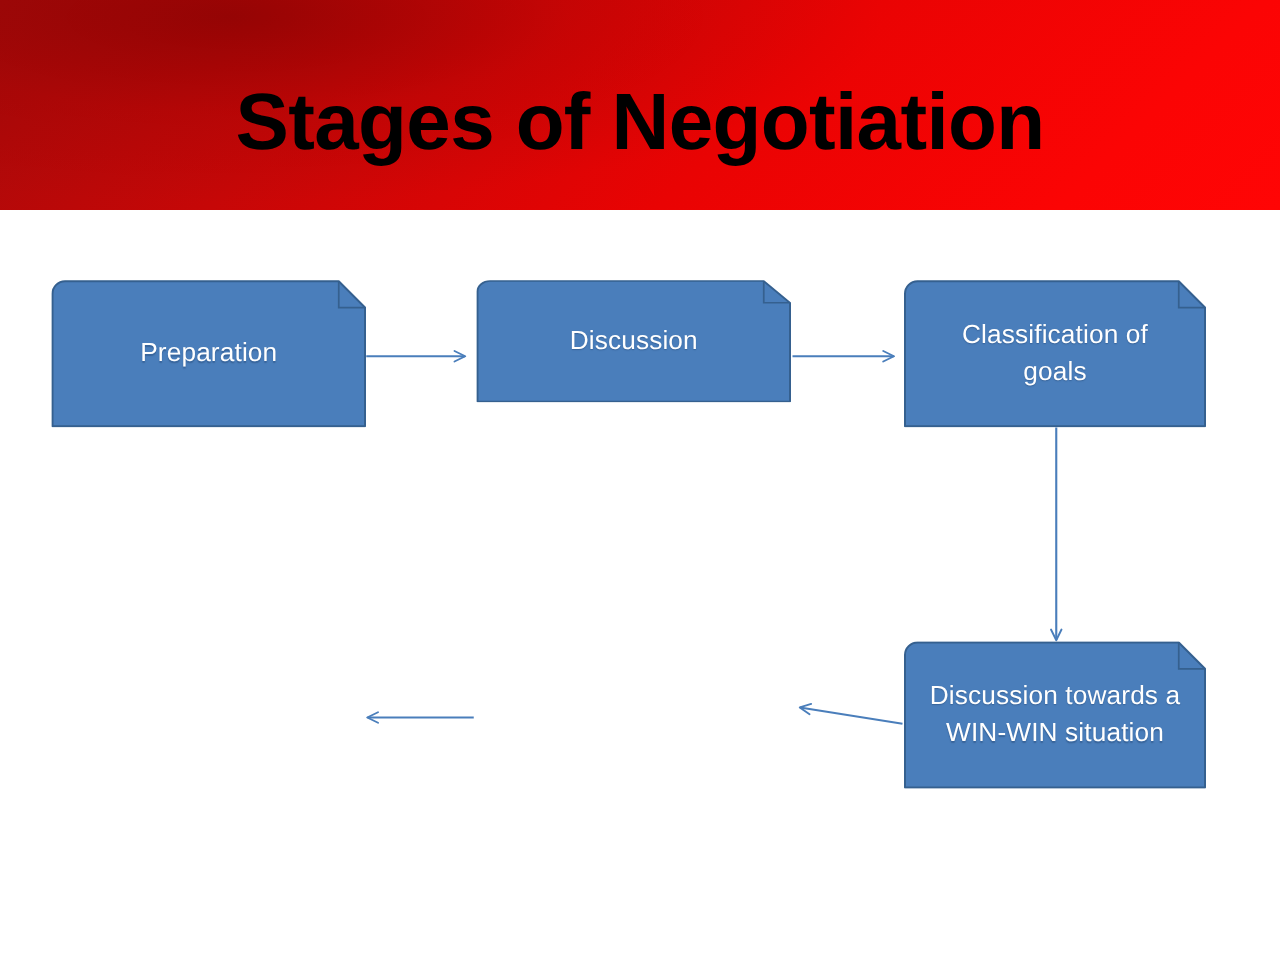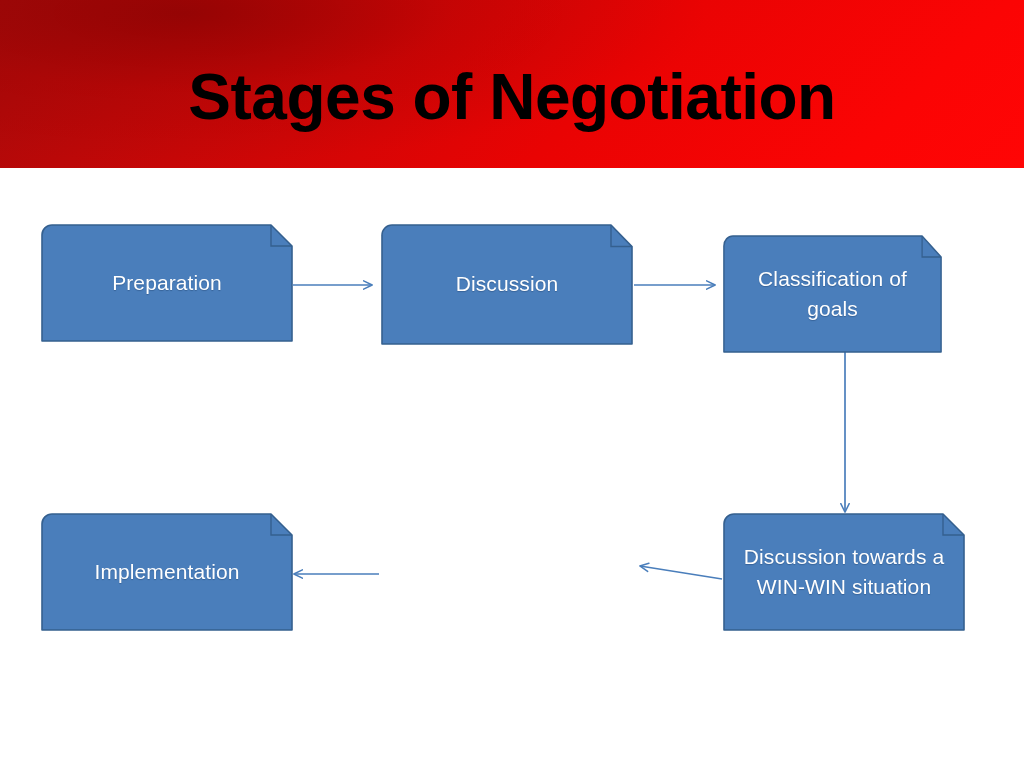--- a/index.html
+++ b/index.html
@@ -133,46 +133,39 @@
   </svg>
 
   <div class="proc-box" style="left:41px; top:56px; width:252px; height:118px;">
     <svg class="box-shape" viewBox="0 0 252 118" preserveAspectRatio="none">
       <path d="M11,1 L230,1 L251,22 L251,117 L1,117 L1,11 A10,10 0 0 1 11,1 Z" fill="#4a7ebb" stroke="#35608f" stroke-width="1.6" stroke-linejoin="round"></path>
       <path d="M230,1 L230,22 L251,22" fill="none" stroke="#35608f" stroke-width="1.4"></path>
     </svg>
     <div class="box-label">Preparation</div>
   </div>
 
-  <div class="proc-box" style="left:381px; top:56px; width:252px; height:121px;">
+  <div class="proc-box" style="left:381px; top:56px; width:252px; height:98px;">
     <svg class="box-shape" viewBox="0 0 252 118" preserveAspectRatio="none">
       <path d="M11,1 L230,1 L251,22 L251,117 L1,117 L1,11 A10,10 0 0 1 11,1 Z" fill="#4a7ebb" stroke="#35608f" stroke-width="1.6" stroke-linejoin="round"></path>
       <path d="M230,1 L230,22 L251,22" fill="none" stroke="#35608f" stroke-width="1.4"></path>
     </svg>
     <div class="box-label">Discussion</div>
   </div>
 
-  <div class="proc-box" style="left:723px; top:56px; width:219px; height:118px;margin-top:11px;">
+  <div class="proc-box" style="left:723px; top:56px; width:242px; height:118px;">
     <svg class="box-shape" viewBox="0 0 242 118" preserveAspectRatio="none">
       <path d="M11,1 L220,1 L241,22 L241,117 L1,117 L1,11 A10,10 0 0 1 11,1 Z" fill="#4a7ebb" stroke="#35608f" stroke-width="1.6" stroke-linejoin="round"></path>
       <path d="M220,1 L220,22 L241,22" fill="none" stroke="#35608f" stroke-width="1.4"></path>
     </svg>
     <div class="box-label">Classification of goals</div>
   </div>
 
   <div class="proc-box" style="left:723px; top:345px; width:242px; height:118px;">
     <svg class="box-shape" viewBox="0 0 242 118" preserveAspectRatio="none">
       <path d="M11,1 L220,1 L241,22 L241,117 L1,117 L1,11 A10,10 0 0 1 11,1 Z" fill="#4a7ebb" stroke="#35608f" stroke-width="1.6" stroke-linejoin="round"></path>
       <path d="M220,1 L220,22 L241,22" fill="none" stroke="#35608f" stroke-width="1.4"></path>
     </svg>
     <div class="box-label">Discussion towards a WIN-WIN situation</div>
   </div>
 
 
-  <div class="proc-box" style="left:41px; top:345px; width:252px; height:118px;">
-    <svg class="box-shape" viewBox="0 0 252 118" preserveAspectRatio="none">
-      <path d="M11,1 L230,1 L251,22 L251,117 L1,117 L1,11 A10,10 0 0 1 11,1 Z" fill="#4a7ebb" stroke="#35608f" stroke-width="1.6" stroke-linejoin="round"></path>
-      <path d="M230,1 L230,22 L251,22" fill="none" stroke="#35608f" stroke-width="1.4"></path>
-    </svg>
-    <div class="box-label">Implementation</div>
-  </div>
 
 </div>
 
 </body></html>

